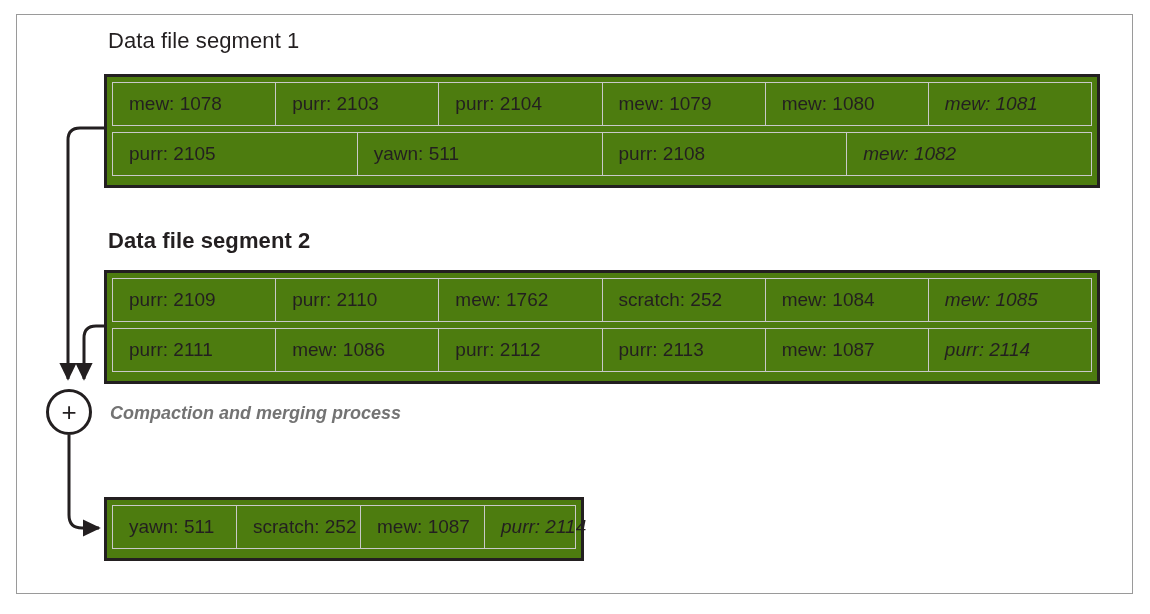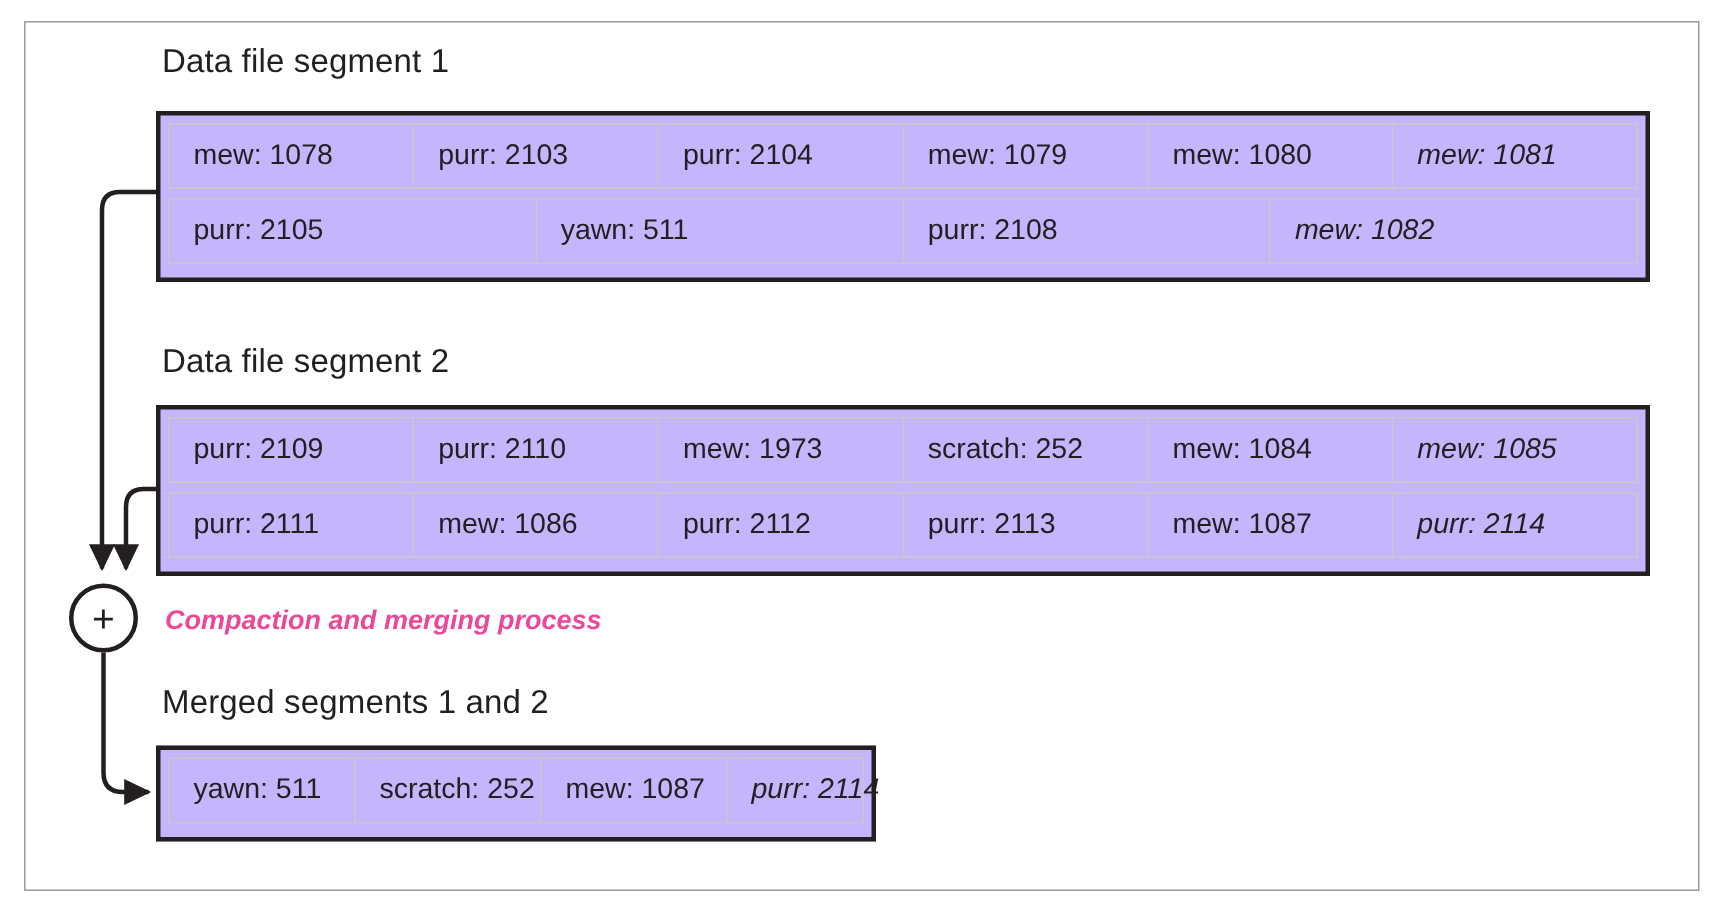--- a/index.html
+++ b/index.html
@@ -55,30 +55,30 @@
     color: #231f20;
     white-space: nowrap;
   }
 
   .process-label {
     position: absolute;
     font-size: 18px;
     line-height: 22px;
     font-style: italic;
     font-weight: bold;
-    color: #ec4899;
+    color: #737373;
     white-space: nowrap;
   }
 
   
   .segment-box {
     position: absolute;
     box-sizing: border-box;
     border: 3px solid #231f20;
-    background: #c4b5fd;
+    background: #4d7c0f;
     padding: 5px 5px;
   }
 
   .seg-row {
     display: flex;
     box-sizing: border-box;
     border: 1px solid #c9c9c9;
     height: 44px;
   }
   .seg-row + .seg-row {
@@ -146,46 +146,45 @@
       <div class="cell">mew: 1081</div>
     </div>
     <div class="seg-row">
       <div class="cell">purr: 2105</div>
       <div class="cell">yawn: 511</div>
       <div class="cell">purr: 2108</div>
       <div class="cell">mew: 1082</div>
     </div>
   </div>
 
-  <div class="caption" style="left:108px; top:228px;">Data file segment 2</div>
+  <div class="caption" style="left:108px; top:228px;font-weight:bold;">Data file segment 2</div>
 
   <div class="segment-box" style="left:104px; top:270px; width:996px; height:114px;">
     <div class="seg-row">
       <div class="cell">purr: 2109</div>
       <div class="cell">purr: 2110</div>
-      <div class="cell">mew: 1973</div>
+      <div class="cell">mew: 1762</div>
       <div class="cell">scratch: 252</div>
       <div class="cell">mew: 1084</div>
       <div class="cell">mew: 1085</div>
     </div>
     <div class="seg-row">
       <div class="cell">purr: 2111</div>
       <div class="cell">mew: 1086</div>
       <div class="cell">purr: 2112</div>
       <div class="cell">purr: 2113</div>
       <div class="cell">mew: 1087</div>
       <div class="cell">purr: 2114</div>
     </div>
   </div>
 
   <div class="plus-node">+</div>
 
   <div class="process-label" style="left:110px; top:402px;">Compaction and merging process</div>
 
-  <div class="caption" style="left:108px; top:455px;">Merged segments 1 and 2</div>
 
   <div class="segment-box merged" style="left:104px; top:497px; width:480px; height:64px;">
     <div class="seg-row">
       <div class="cell">yawn: 511</div>
       <div class="cell">scratch: 252</div>
       <div class="cell">mew: 1087</div>
       <div class="cell">purr: 2114</div>
     </div>
   </div>
 

